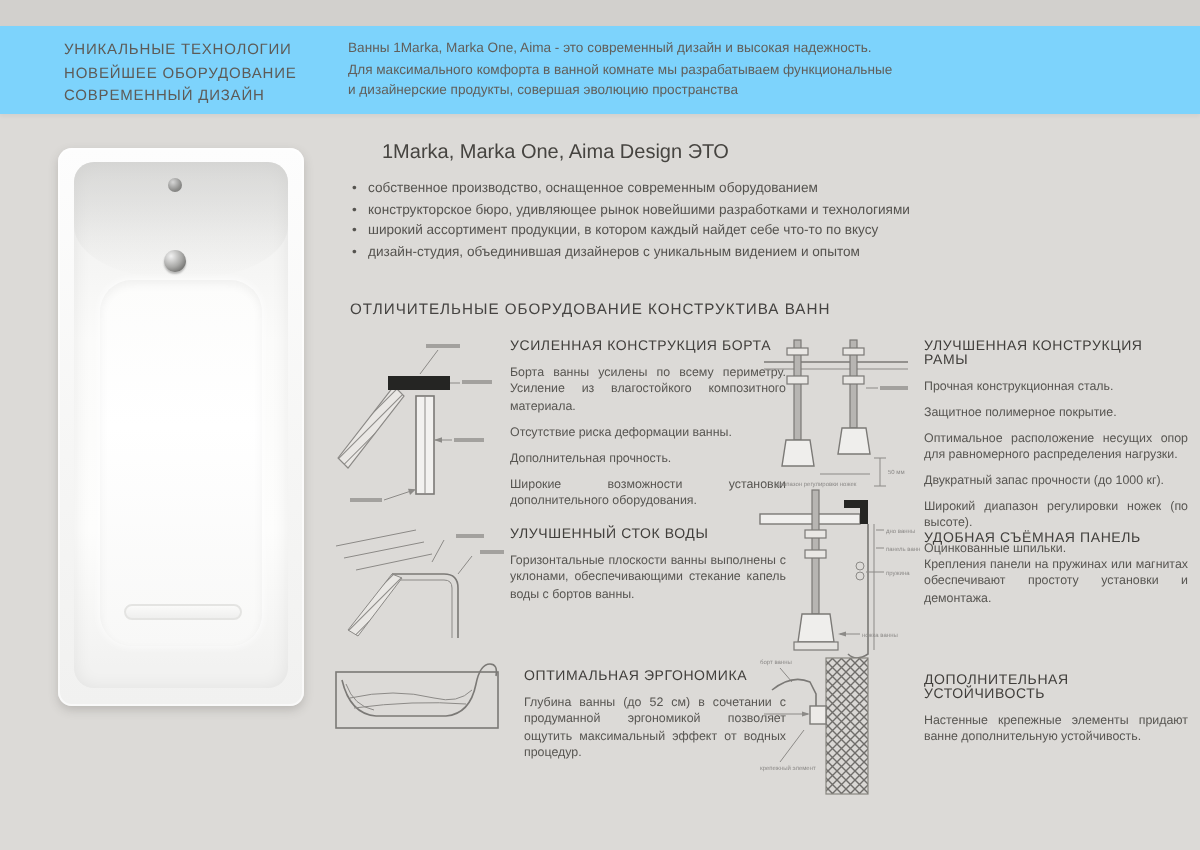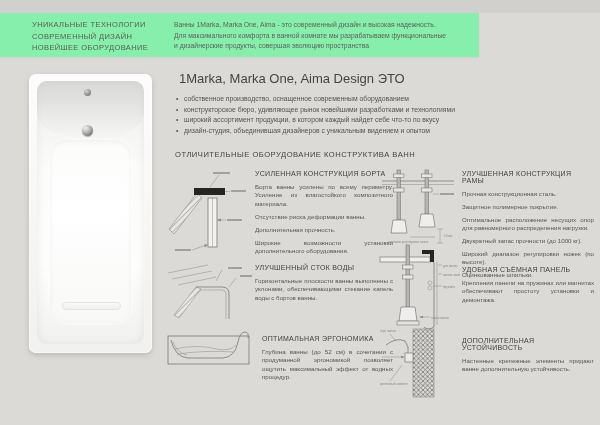--- a/index.html
+++ b/index.html
@@ -3,21 +3,21 @@
 <meta charset="utf-8">
 <style>
   html,body{margin:0;padding:0;}
   body{
     width:600px;height:425px;overflow:hidden;
     font-family:"Liberation Sans","DejaVu Sans",sans-serif;
     background:#c9c7c4;
   }
   .page{position:relative;width:600px;height:425px;background:#dcdad7;overflow:hidden;}
   .top-strip{position:absolute;left:0;top:0;width:600px;height:13px;background:#d2d0cd;}
-  .header-band{position:absolute;left:0;top:13px;width:479px;height:44px;background:#86efac;
+  .header-band{position:absolute;left:0;top:13px;width:600px;height:44px;background:#7dd3fc;
     box-shadow:0 1px 2px rgba(0,0,0,0.05);}
   .header-left{position:absolute;left:32px;top:6px;font-size:7.5px;line-height:11.5px;
     letter-spacing:0.4px;color:#5d5b57;}
   .header-right{position:absolute;left:174px;top:7px;font-size:6.8px;line-height:10.5px;color:#615f5b;}
 
   
   .tub{position:absolute;left:29px;top:74px;width:123px;height:279px;border-radius:7px;
     background:linear-gradient(180deg,#fdfdfd 0%,#f6f6f5 55%,#f1f1f0 100%);
     box-shadow:0 2px 5px rgba(90,88,84,0.25), inset 0 0 0 1px rgba(255,255,255,0.6);}
   .tub-inner{position:absolute;left:8px;right:8px;top:7px;bottom:9px;border-radius:10px;
@@ -31,21 +31,21 @@
     box-shadow:inset 0 2px 5px rgba(0,0,0,0.05),0 0 5px rgba(255,255,255,0.9);}
   .overflow-hole{position:absolute;left:55px;top:15px;width:7px;height:7px;border-radius:50%;
     background:radial-gradient(circle at 35% 30%,#d6d6d6,#8e8e8c 60%,#6e6e6c);}
   .drain{position:absolute;left:53px;top:51px;width:11px;height:11px;border-radius:50%;
     background:radial-gradient(circle at 32% 28%,#f2f2f2,#a9a9a7 50%,#4c4c4a 100%);
     box-shadow:0 1px 1px rgba(0,0,0,0.25);}
   .grip{position:absolute;left:33px;width:57px;top:228px;height:6px;border:1px solid #e4e4e2;
     border-radius:4px;background:linear-gradient(180deg,#fafaf9,#efefee);}
 
   .intro{position:absolute;left:175px;top:71px;width:410px;color:#4e4c48;}
-  .intro-title{font-size:13px;color:#46444​0;color:#464440;margin:0 0 8px 4px;}
+  .intro-title{font-size:10px;color:#46444​0;color:#464440;margin:0 0 8px 16px;}
   .intro ul{margin:0;padding:0;list-style:none;}
   .intro li{font-size:6.8px;line-height:10.6px;color:#55534f;padding-left:9px;position:relative;}
   .intro li::before{content:"•";position:absolute;left:1px;top:0;color:#55534f;}
 
   .section-title{position:absolute;left:175px;top:150px;font-size:7.6px;letter-spacing:0.5px;color:#454341;}
 
   .feat{position:absolute;}
   .feat h3{margin:0 0 6px 0;font-size:7px;font-weight:normal;letter-spacing:0.3px;color:#403e3b;}
   .feat p{margin:0 0 4.5px 0;font-size:6.2px;line-height:8.4px;color:#575551;text-align:justify;}
   .diag{position:absolute;}
@@ -72,22 +72,22 @@
   </defs>
 </svg>
 
 <div class="page">
 
   <div class="top-strip"></div>
 
   <div class="header-band">
     <div class="header-left">
       <div>УНИКАЛЬНЫЕ ТЕХНОЛОГИИ</div>
+      <div>НОВЕЙШЕЕ ОБОРУДОВАНИЕ</div>
       <div>СОВРЕМЕННЫЙ ДИЗАЙН</div>
-      <div>НОВЕЙШЕЕ ОБОРУДОВАНИЕ</div>
     </div>
     <div class="header-right">
       <div>Ванны 1Marka, Marka One, Aima - это современный дизайн и высокая надежность.</div>
       <div>Для максимального комфорта в ванной комнате мы разрабатываем функциональные</div>
       <div>и дизайнерские продукты, совершая эволюцию пространства</div>
     </div>
   </div>
 
   <div class="tub">
     <div class="tub-inner"></div>

